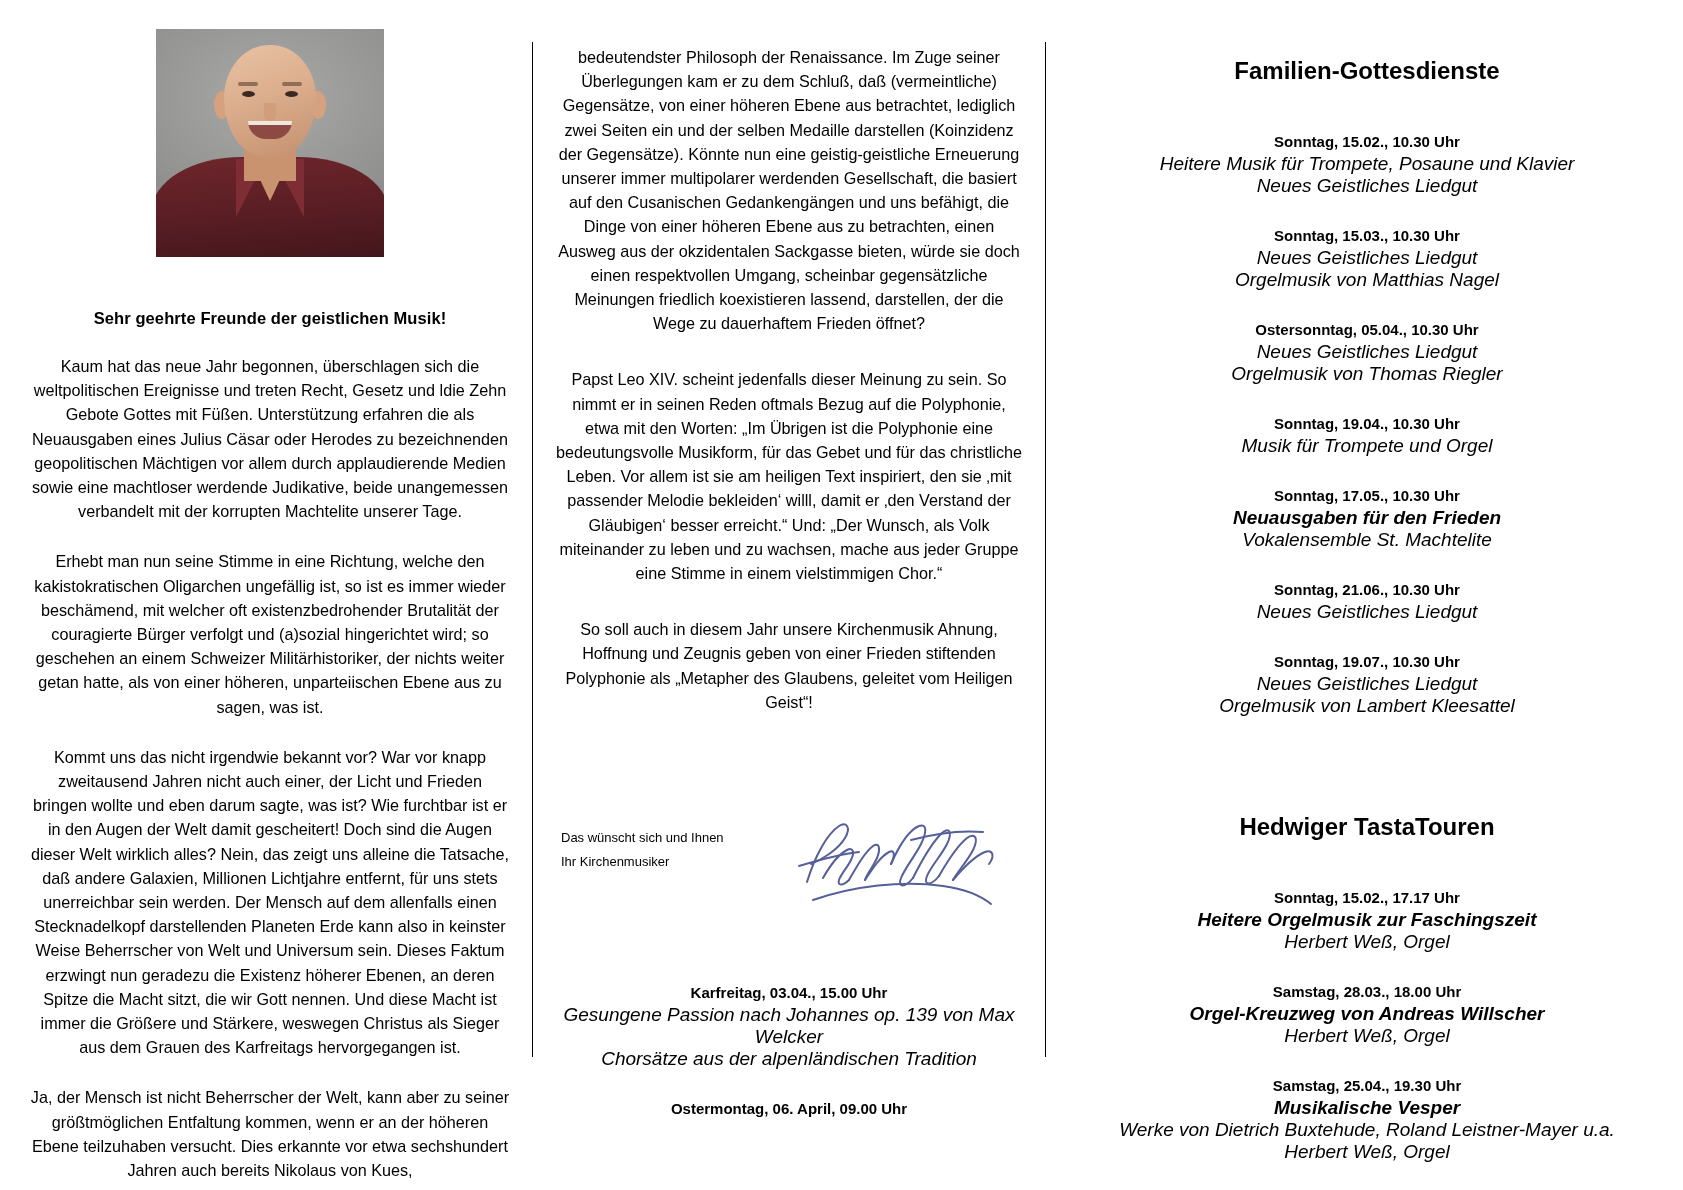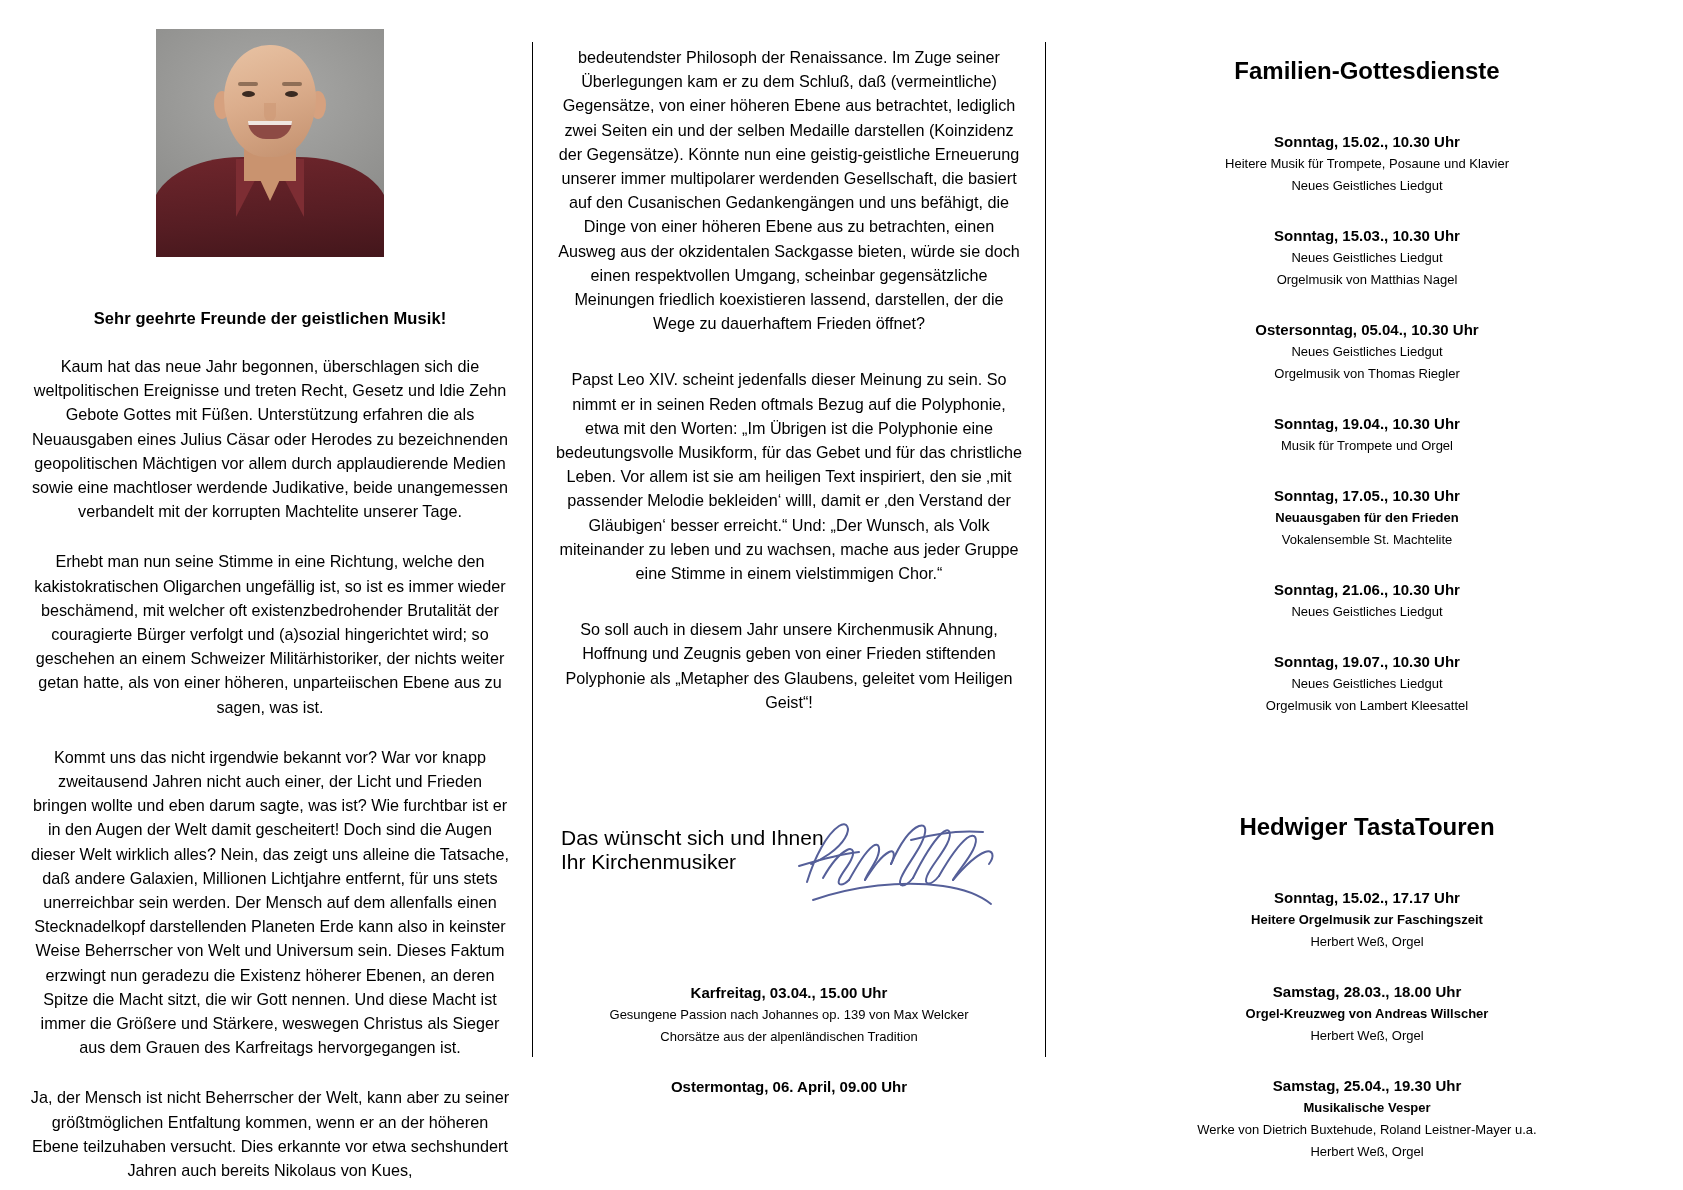--- a/index.html
+++ b/index.html
@@ -197,21 +197,21 @@
 
   .sig-block {
     margin-top: 112px;
     position: relative;
     height: 110px;
   }
   .sig-text {
     position: absolute;
     left: 6px;
     top: 0;
-    font-size: 21px;
+    font-size: 13px;
     line-height: 24.2px;
     text-align: left;
   }
   .sig-svg {
     position: absolute;
     left: 238px;
     top: -22px;
   }
 
   .section-title {
@@ -228,21 +228,22 @@
     text-align: center;
     margin-top: 28px;
   }
   .event:first-of-type { margin-top: 46px; }
   .event .ev-when {
     font-size: 15px;
     font-weight: bold;
     line-height: 22px;
   }
   .event .ev-line {
-    font-size: 13px;
+    font-size: 19px;
+    font-style: italic;
     line-height: 22px;
   }
   .event .ev-line.strong {
     font-weight: bold;
   }
 </style>
 </head>
 <body>
 
 <div class="page">

